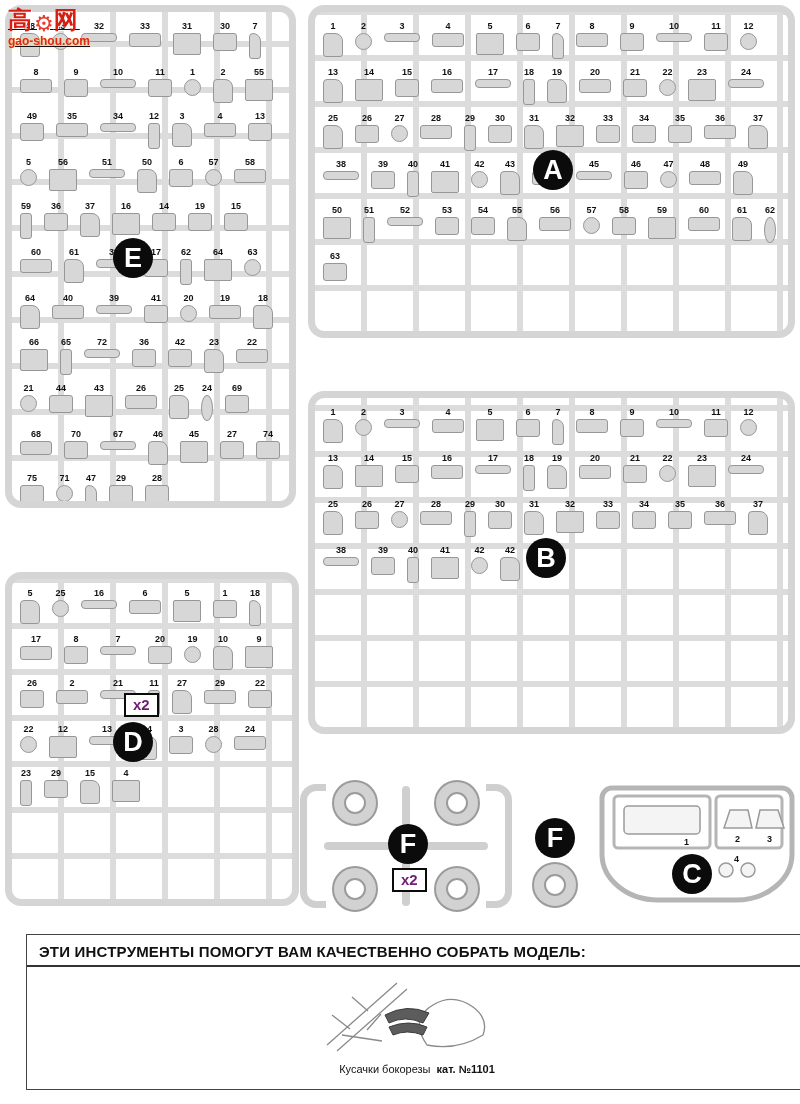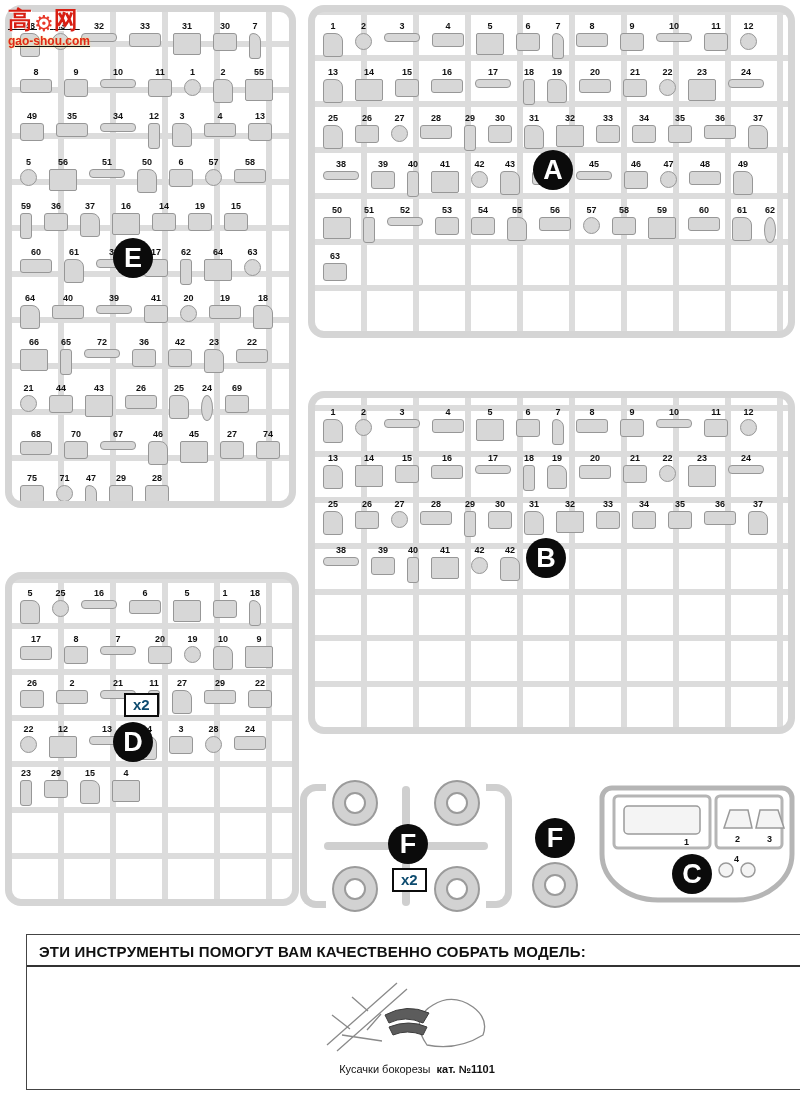--- a/index.html
+++ b/index.html
@@ -20,21 +20,21 @@
   .chip:nth-child(4n) .blob{width:30px;height:12px;}
   .chip:nth-child(5n+2) .blob{width:15px;height:15px;border-radius:50%;}
   .chip:nth-child(7n+3) .blob{width:34px;height:7px;border-radius:4px;}
   .chip:nth-child(6n+1) .blob{width:18px;height:22px;border-radius:4px 8px 3px 3px;}
   .chip:nth-child(9n+5) .blob{width:26px;height:20px;border-radius:2px;}
   .chip:nth-child(11n+7) .blob{width:10px;height:24px;}
 
   .sprue-label{position:absolute;width:40px;height:40px;border-radius:50%;background:#0b0b0b;
       color:#fff;font-weight:bold;font-size:27px;display:flex;align-items:center;
       justify-content:center;z-index:6;}
-  .mult{position:absolute;background:#fff;border:2px solid #0b0b0b;color:#0c4a6e;
+  .mult{position:absolute;background:#fff;border:2px solid #0b0b0b;color:#701a75;
       font-weight:bold;font-size:15px;padding:1px 7px;z-index:6;line-height:1.2;}
 
   
   .watermark{position:absolute;left:8px;top:8px;z-index:9;line-height:1;text-decoration:underline;}
   .wm-cjk{font-size:24px;font-weight:bold;color:#d81e12;letter-spacing:2px;
       text-shadow:1px 1px 0 #fff;}
   .wm-gear{color:#e8392a;font-size:22px;vertical-align:middle;}
   .wm-site{font-size:12px;font-weight:bold;color:#e02718;text-shadow:0 0 2px #ffd76e;}
 
   

